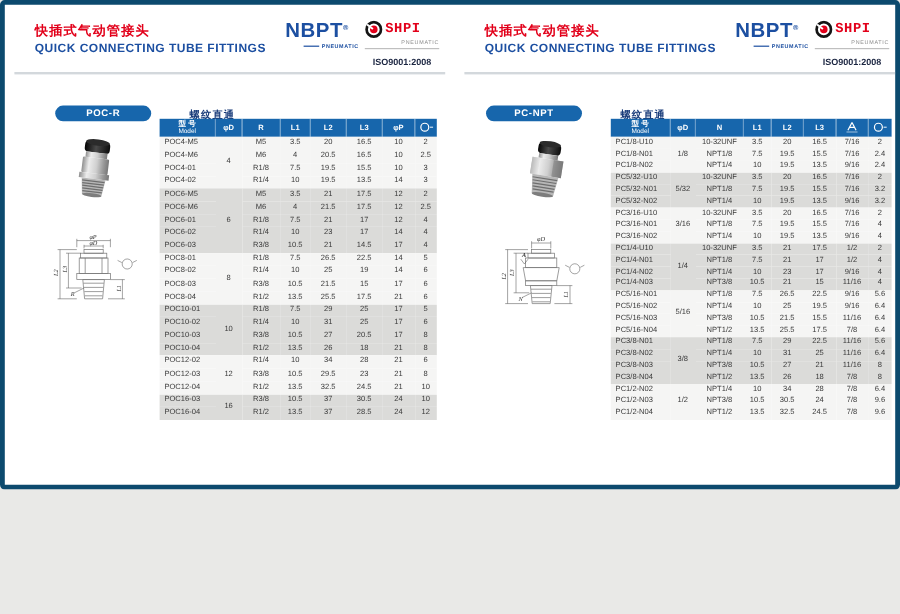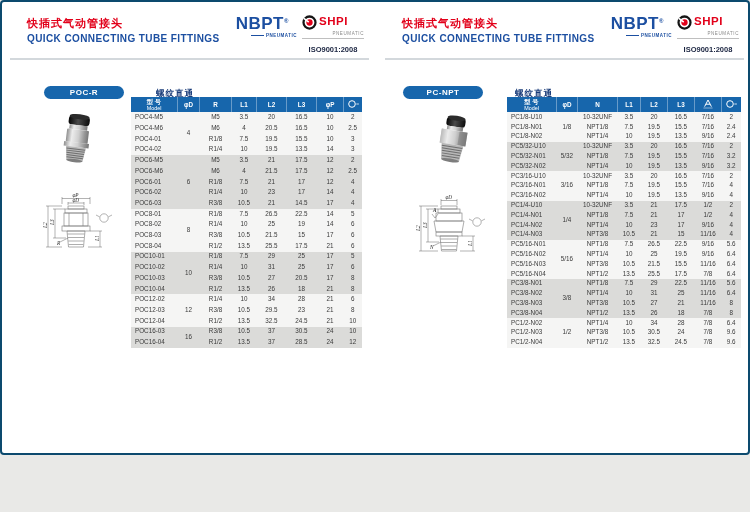--- a/index.html
+++ b/index.html
@@ -1,31 +1,31 @@
 <!DOCTYPE html>
 <html><head>
 <meta charset="utf-8">
 <style>
   html,body{margin:0;padding:0;background:#e9e9e7;}
-  .sheet{position:relative;width:750px;height:455px;background:#fff;box-sizing:border-box;
-         border:2px solid #0c4a6e;border-radius:4px;overflow:hidden;
+  .sheet{position:relative;width:750px;height:408px;background:#fff;box-sizing:border-box;
+         border:4px solid #0c4a6e;border-radius:4px;overflow:hidden;
          font-family:"Liberation Sans",sans-serif;color:#222;}
   .half{position:absolute;top:0;width:375px;height:512px;}
   #half-left{left:0;} #half-right{left:375px;}
 
   
   .title-cn{position:absolute;left:25px;top:14px;font-size:11px;font-weight:bold;color:#e2001a;letter-spacing:1px;}
   .title-en{position:absolute;left:25px;top:31px;font-size:10px;font-weight:bold;color:#1c4fa1;letter-spacing:.4px;}
   .nbpt{position:absolute;left:225px;top:13px;width:70px;text-align:center;}
   .nbpt-word{font-size:17px;font-weight:bold;color:#1c4fa1;letter-spacing:.5px;line-height:17px;}
   .nbpt-reg{font-size:6px;vertical-align:super;color:#1c4fa1;font-weight:bold;}
   .nbpt-sub{font-size:4.5px;color:#1c4fa1;font-weight:bold;text-align:right;letter-spacing:.5px;}
   .nbpt-dash{display:inline-block;width:13px;height:1px;background:#1c4fa1;margin-right:2px;vertical-align:middle;}
   .shpi{position:absolute;left:300px;top:13px;width:62px;}
-  .shpi-row{display:flex;align-items:flex-start;gap:2px;}
+  .shpi-row{display:flex;align-items:center;gap:2px;font-family:Liberation Mono, monospace;}
   .shpi-word{font-size:11.5px;font-weight:bold;color:#e2001a;letter-spacing:.5px;}
   .shpi-sub{font-size:4.5px;color:#8a8a8a;text-align:right;letter-spacing:.6px;margin-top:1px;}
   .iso{font-size:7.5px;font-weight:bold;color:#1a2440;margin-top:2px;border-top:1px solid #bfbfbf;padding-top:6px;text-align:center;}
   .head-rule{position:absolute;left:8px;top:56px;width:359px;height:2px;background:#d3d8dc;}
 
   
   .badge{position:absolute;top:84px;width:80px;height:13px;background:#1766ac;border-radius:7px;
          color:#fff;font-size:8px;font-weight:bold;text-align:center;line-height:13px;letter-spacing:.5px;}
   .sect-sub{position:absolute;top:86px;font-size:8.5px;font-weight:bold;color:#1a3c7a;letter-spacing:1px;margin-left:24px;}
 

